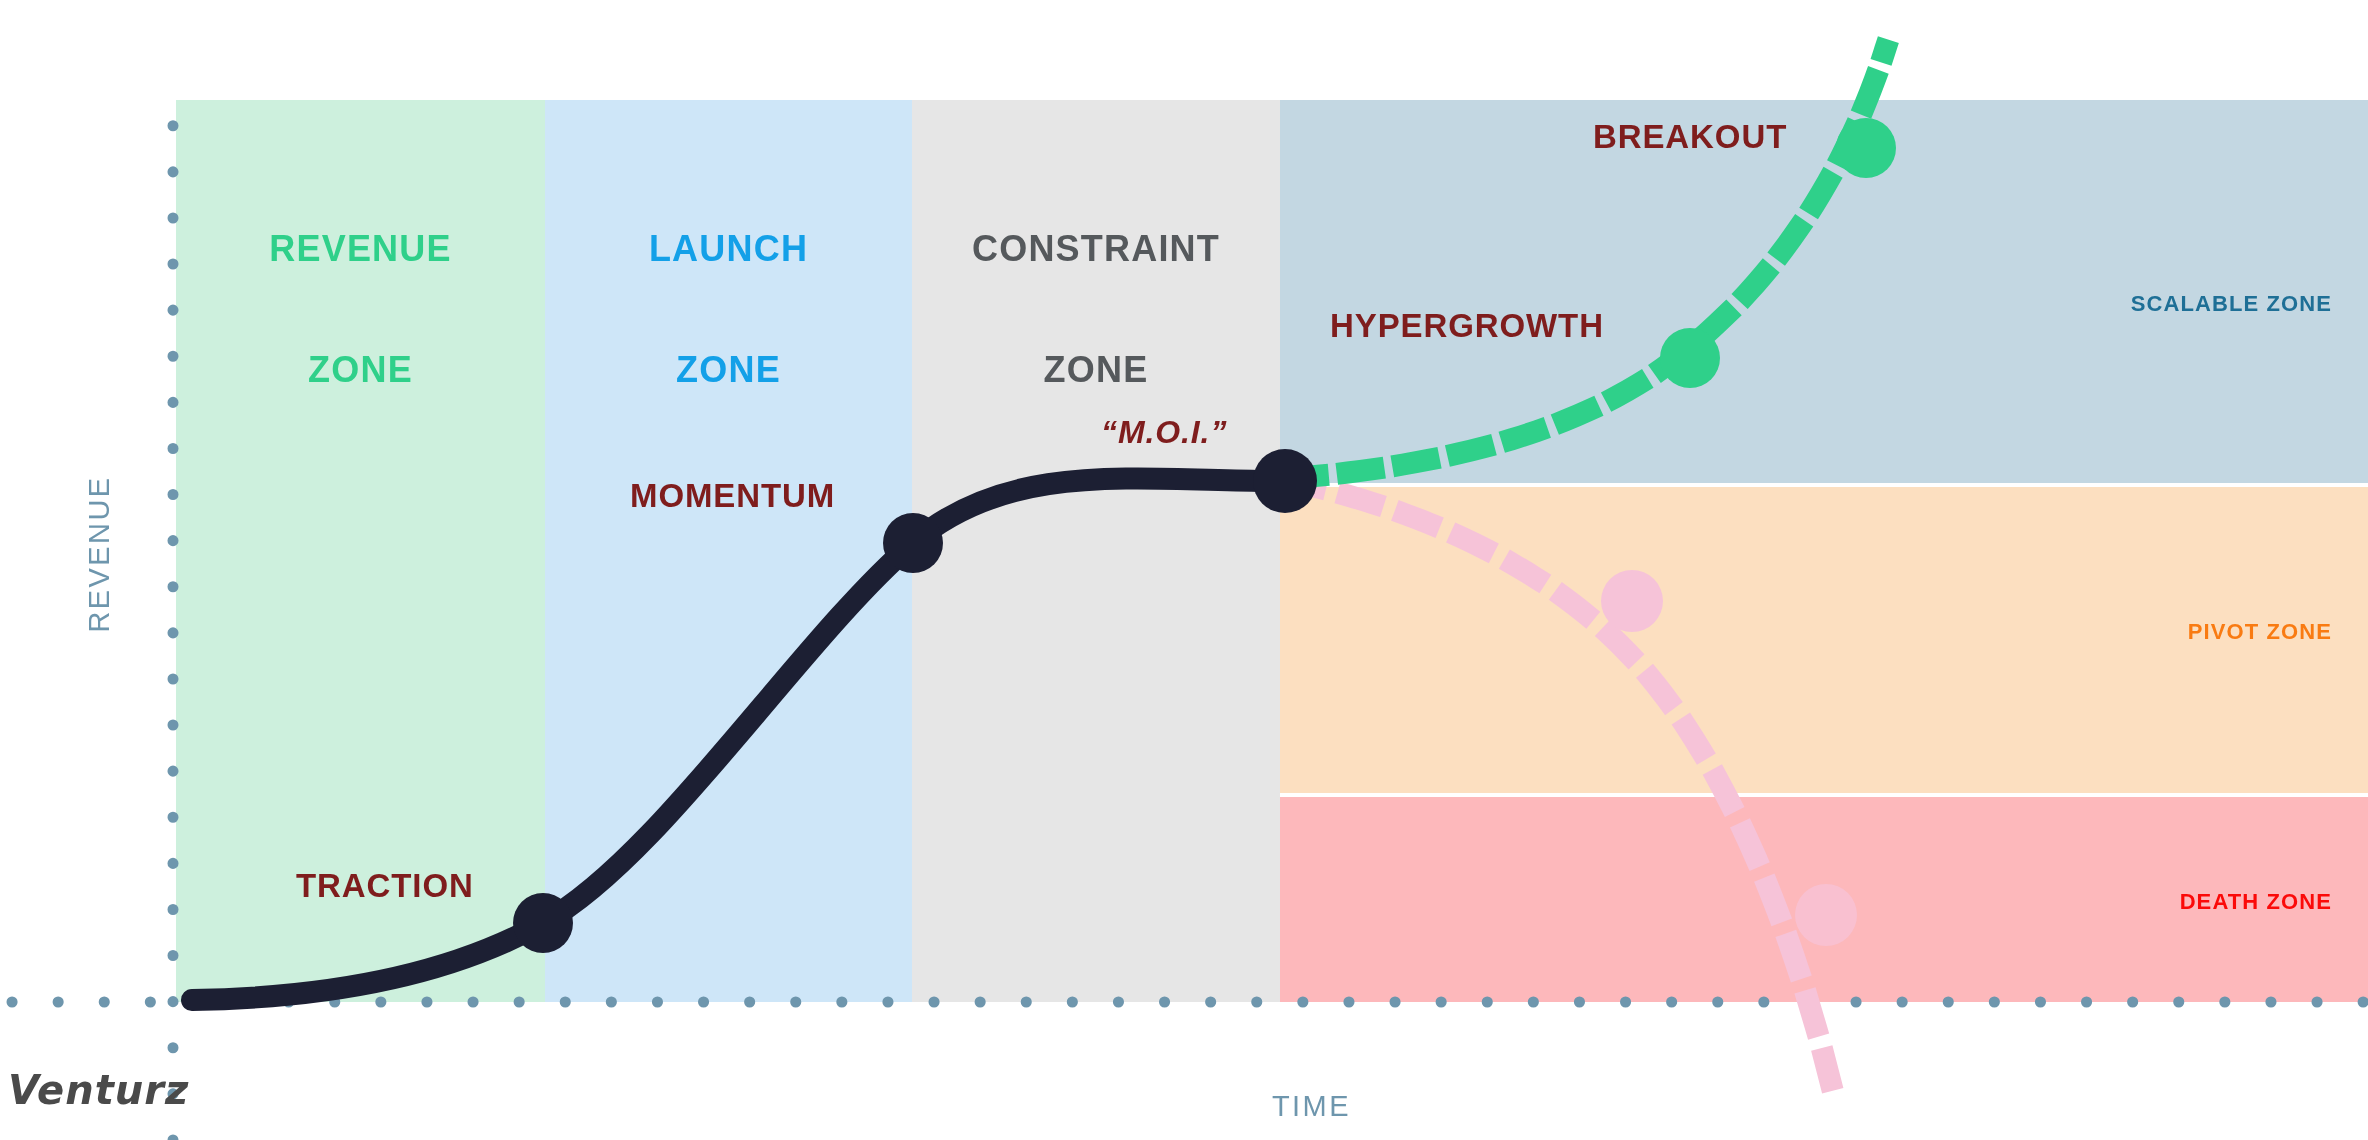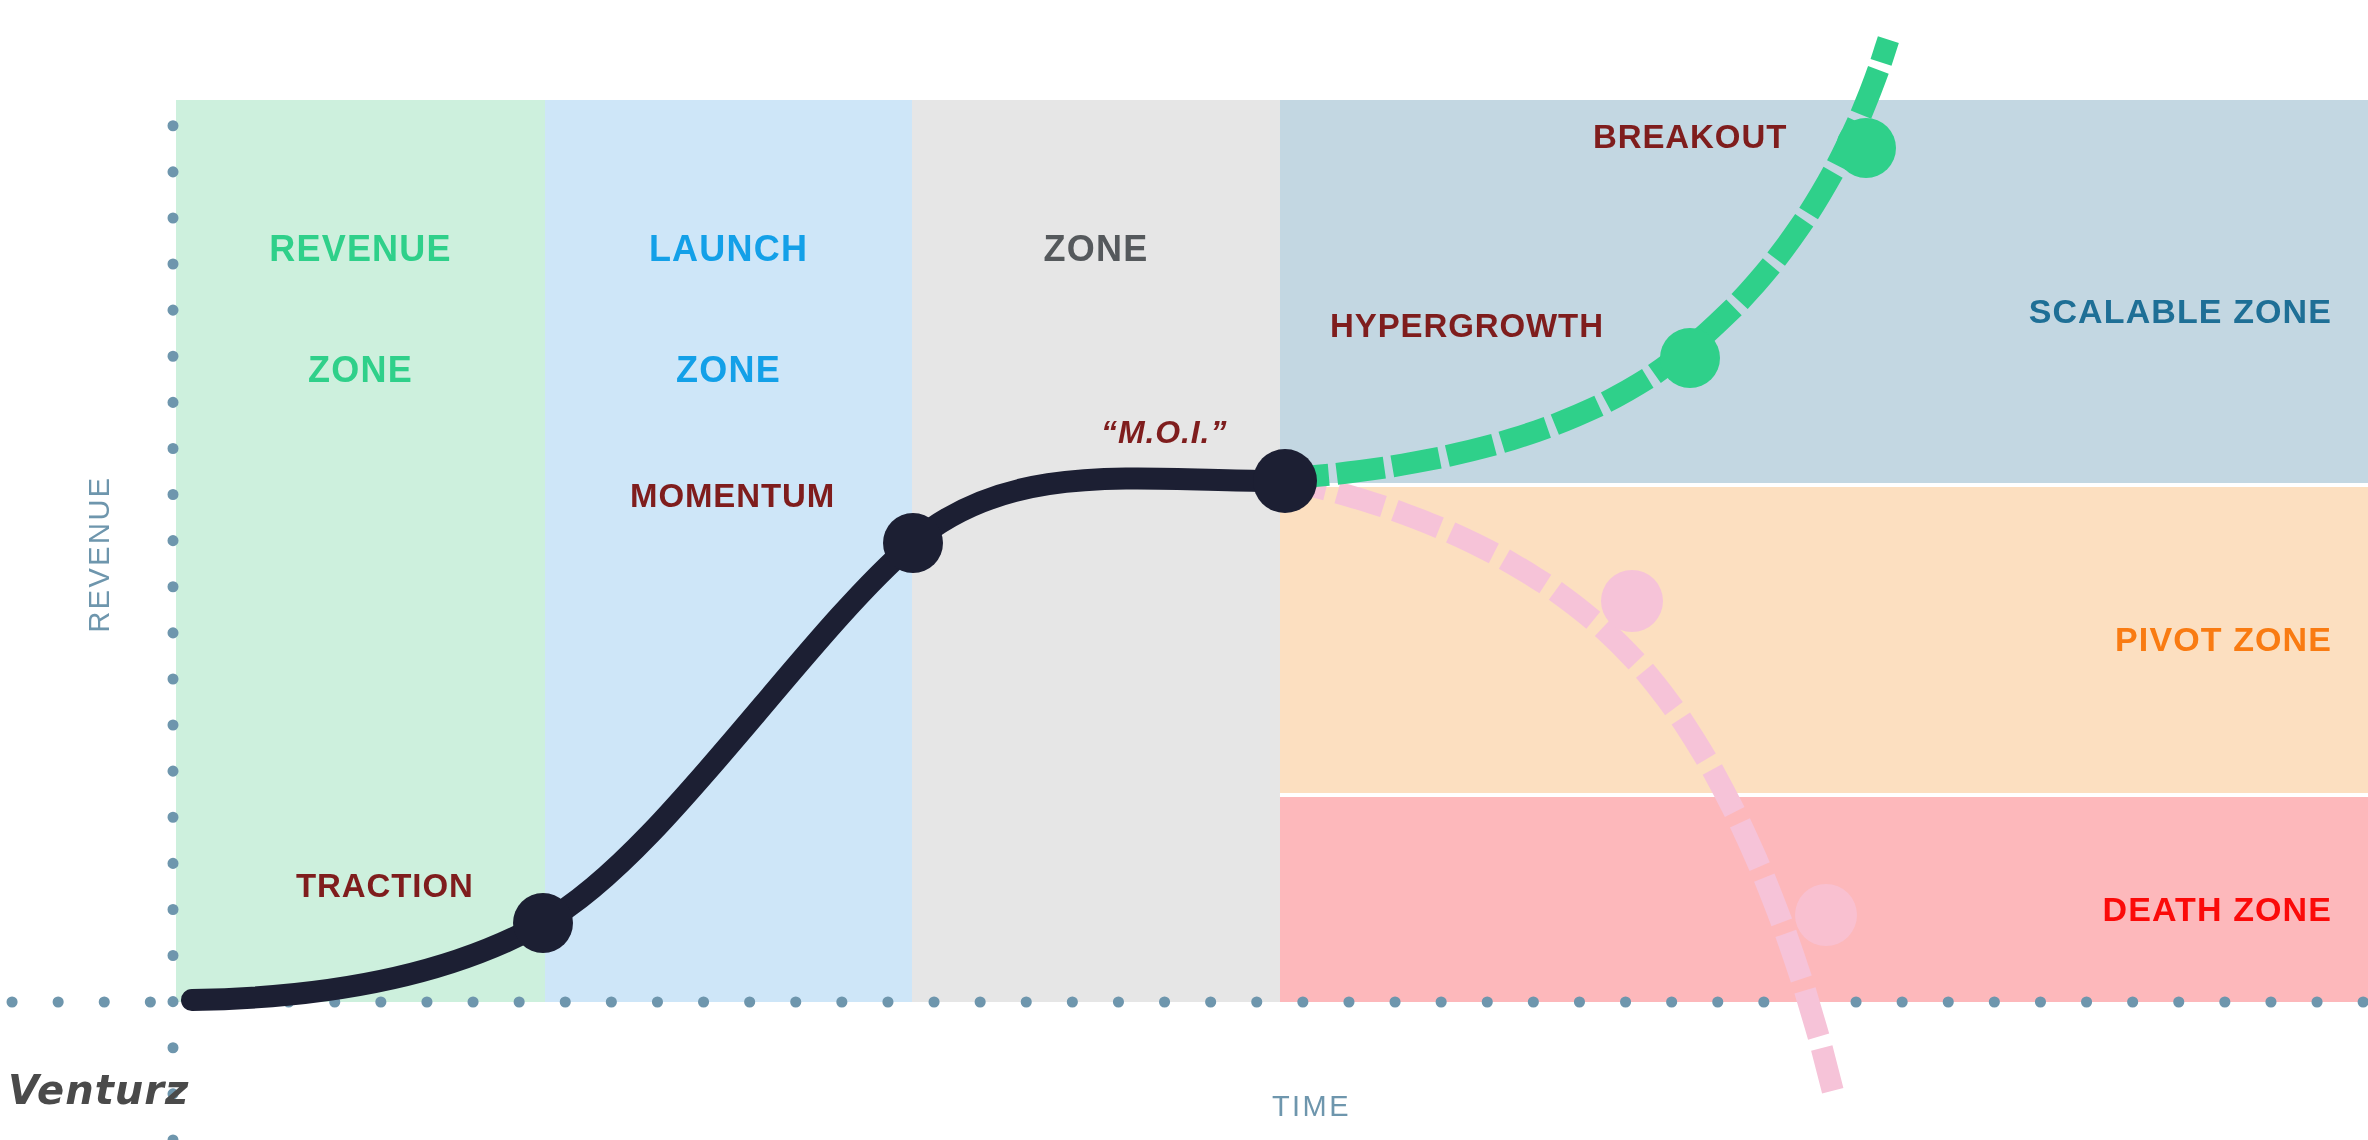--- a/index.html
+++ b/index.html
@@ -38,21 +38,21 @@
     letter-spacing: 1.2px;
   }
   .zone-title.launch  { color: #2fd08a; }
   .zone-title.growth  { color: #13a0e8; }
   .zone-title.constraint { color: #55595c; }
 
   
   .zone-title-right {
     text-align: right;
     font-weight: 700;
-    font-size: 34px;
+    font-size: 22px;
     letter-spacing: 1.1px;
   }
   .zone-title-right.scalable { color: #1e6f96; }
   .zone-title-right.pivot    { color: #f97b12; }
   .zone-title-right.death    { color: #fb0a09; }
 
   
   .node-label {
     font-weight: 700;
     font-size: 33px;
@@ -131,20 +131,21 @@
     <div>REVENUE</div>
     <div>ZONE</div>
   </div>
 
   <div class="lbl zone-title growth" style="left:545px; top:148px; width:367px;">
     <div>LAUNCH</div>
     <div>ZONE</div>
   </div>
 
   <div class="lbl zone-title constraint" style="left:912px; top:148px; width:368px;">
+    <div>CONSTRAINT</div>
     <div>ZONE</div>
   </div>
 
   <div class="lbl zone-title-right scalable" style="left:1280px; top:292px; width:1052px;">SCALABLE ZONE</div>
 
   <div class="lbl zone-title-right death" style="left:1280px; top:890px; width:1052px;">DEATH ZONE</div>
 
   <div class="lbl zone-title-right pivot" style="left:1280px; top:620px; width:1052px;">PIVOT ZONE</div>
 
   <div class="lbl node-label" style="left:296px; top:868px;">TRACTION</div>

